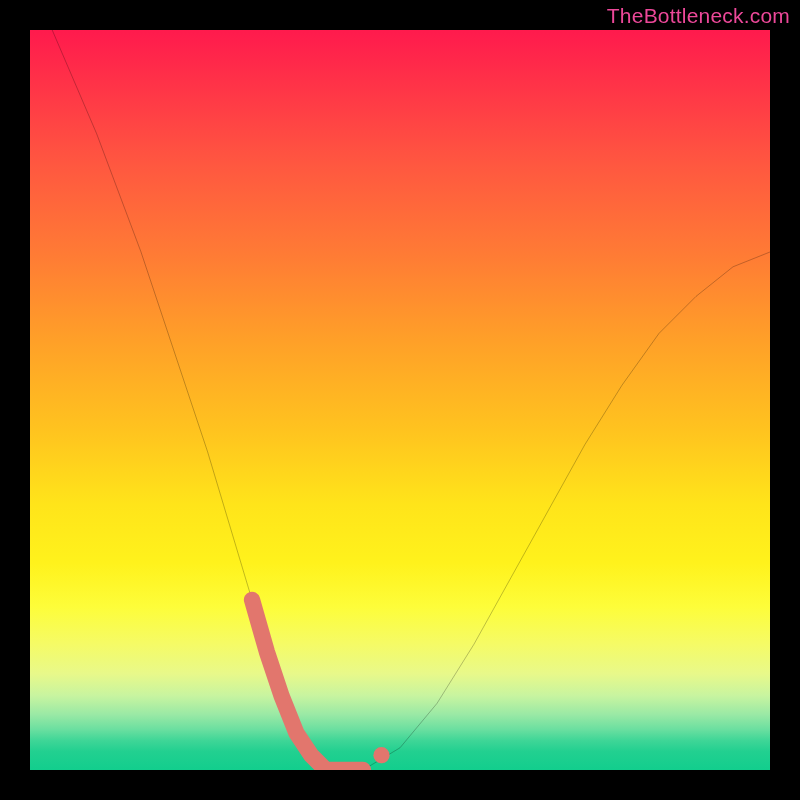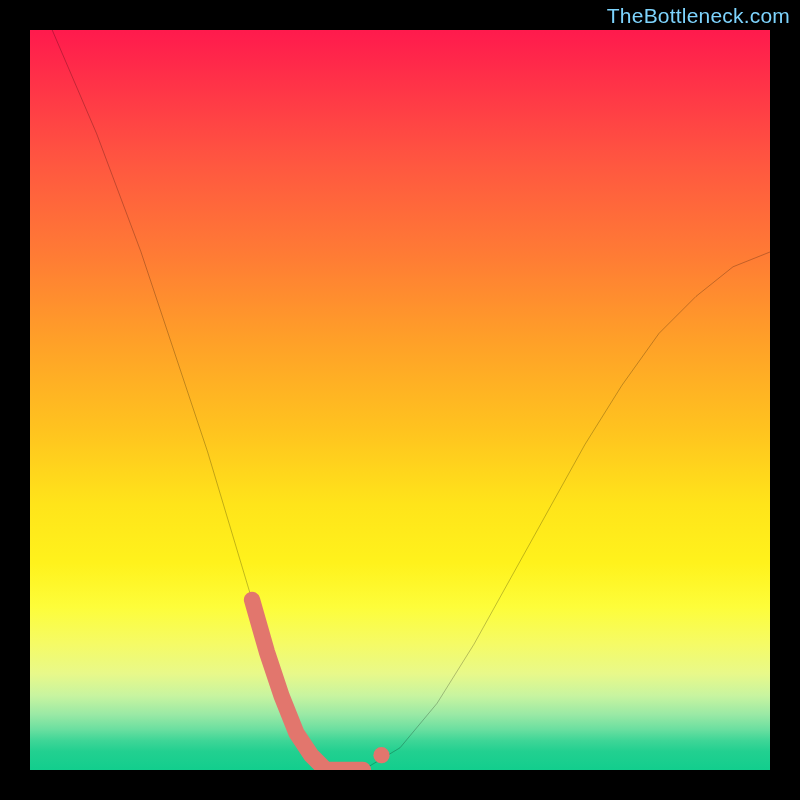--- a/index.html
+++ b/index.html
@@ -43,21 +43,21 @@
       #22d090 97.5%,
       #12ce8d 100%
     );
   }
   .watermark {
     position: absolute;
     top: 4px;
     right: 10px;
     font-size: 21px;
     font-weight: 500;
-    color: #7dd3fc;
+    color: #ec4899;
     letter-spacing: 0.2px;
     user-select: none;
   }
   svg.curves {
     position: absolute;
     left: 0;
     top: 0;
     width: 740px;
     height: 740px;
   }

